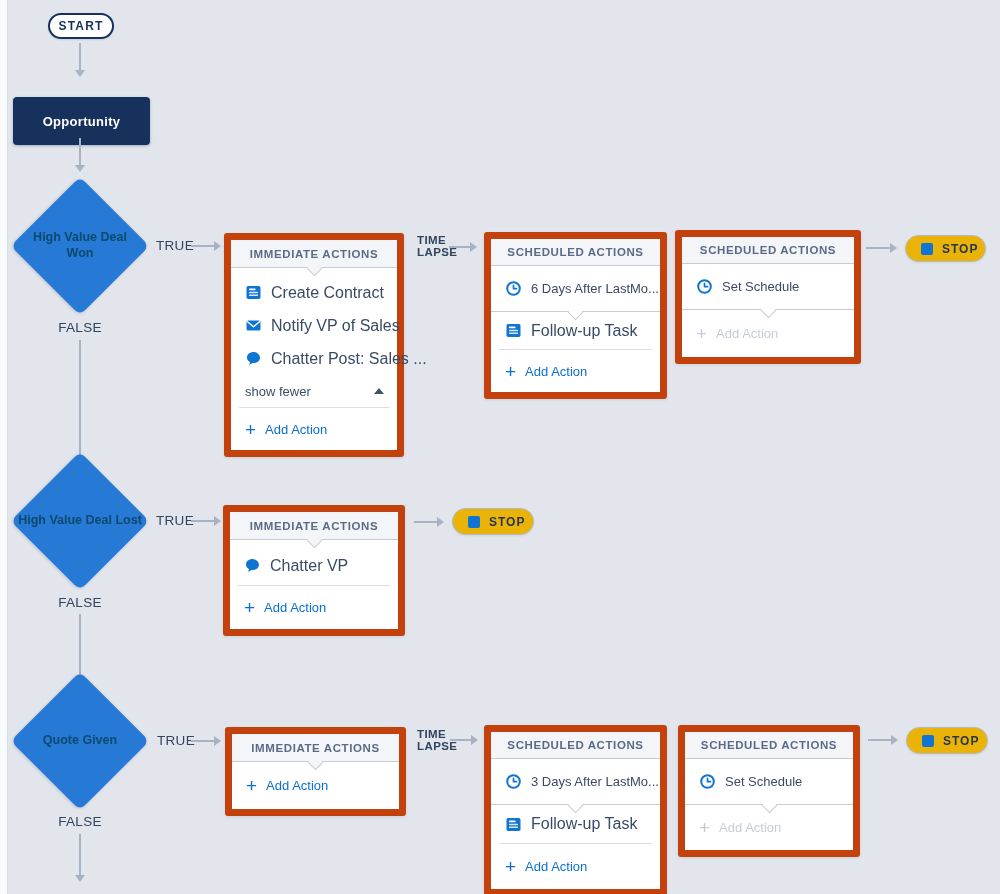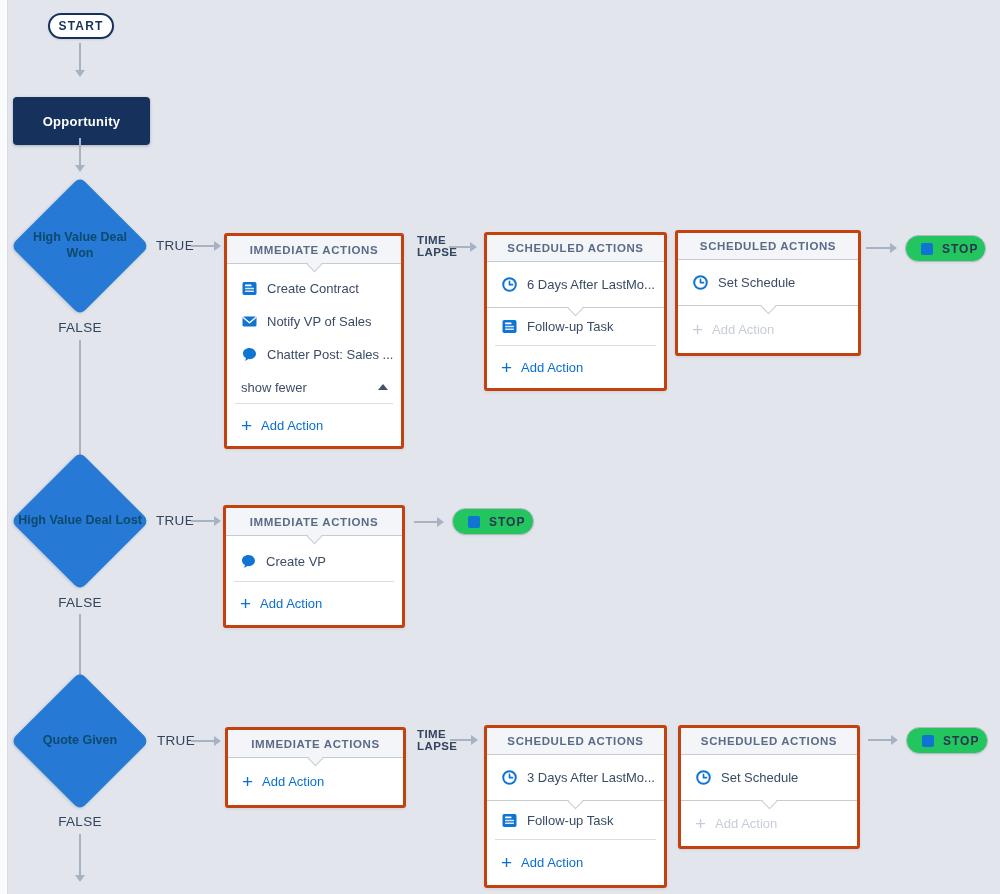--- a/index.html
+++ b/index.html
@@ -31,52 +31,52 @@
   .varrow { position:absolute; width:10px; }
   .varrow .line { position:absolute; left:4px; top:0; bottom:6px; width:2px; background:#a7b2c2; }
   .varrow .head { position:absolute; bottom:0; left:0; width:0; height:0;
     border-left:5px solid transparent; border-right:5px solid transparent; border-top:7px solid #a7b2c2; }
   .harrow { position:absolute; height:10px; }
   .harrow .line { position:absolute; top:4px; left:0; right:6px; height:2px; background:#a7b2c2; }
   .harrow .head { position:absolute; right:0; top:0; width:0; height:0;
     border-top:5px solid transparent; border-bottom:5px solid transparent; border-left:7px solid #a7b2c2; }
 
   
-  .card { position:absolute; background:#fff; border:3px solid #c2410c; border-radius:3px;
+  .card { position:absolute; background:#fff; border:7px solid #c2410c; border-radius:3px;
     box-shadow:0 1px 3px rgba(24,40,69,.1); }
   .card-header { position:relative; height:28px; background:#f3f5f9; border-bottom:1px solid #c6ccd6;
     display:flex; align-items:center; justify-content:center;
     font-size:11.5px; font-weight:bold; color:#5a6b87; letter-spacing:.6px; }
   .card-header.short { height:27px; }
   .notch { position:absolute; left:50%; bottom:-6.5px; width:11px; height:11px; margin-left:-5.5px;
     background:#f3f5f9; border-right:1px solid #c6ccd6; border-bottom:1px solid #c6ccd6;
     transform:rotate(45deg); z-index:2; }
   .notch.white { background:#fff; }
   .sched-row { position:relative; display:flex; align-items:center; gap:9px; padding-left:14px;
     height:46px; border-bottom:1px solid #c6ccd6; font-size:13px; color:#3a4b66; white-space:nowrap; }
   .action-row { display:flex; align-items:center; gap:9px; padding-left:14px; height:33px;
-    font-size:13px; color:#3a4b66; white-space:nowrap; cursor:pointer; }
+    font-size:16px; color:#3a4b66; white-space:nowrap; cursor:pointer; }
   .action-row.tall { height:37px; }
   .action-row.tall38 { height:38px; }
   .action-row.tall39 { height:39px; }
   .collapse-row { display:flex; align-items:center; justify-content:space-between;
     padding:0 13px 0 14px; height:32px; font-size:13px; color:#3d4e68; cursor:pointer; }
   .tri-up { width:0; height:0; border-left:5px solid transparent; border-right:5px solid transparent;
     border-bottom:6px solid #42526b; }
   .divider { height:1px; background:#dadfe7; margin:0 8px; }
   .add-row { display:flex; align-items:center; padding-left:14px; height:44px;
     font-size:13px; color:#0a6fd1; white-space:nowrap; cursor:pointer; }
   .add-row .plus { font-size:19px; line-height:1; margin-right:9px; font-weight:normal; }
   .add-row.h42 { height:42px; } .add-row.h43 { height:43px; } .add-row.h45 { height:45px; } .add-row.h47 { height:47px; }
   .add-row.disabled { color:#c6cdd8; cursor:default; }
   .icon17 { width:17px; height:17px; flex:0 0 17px; }
 
   
   .stop-pill { position:absolute; display:flex; align-items:center; gap:9px; padding-left:15px;
-    background:#22c55e; border:1px solid #b3bac6; border-radius:14px;
+    background:#eab308; border:1px solid #b3bac6; border-radius:14px;
     font-size:12px; font-weight:bold; color:#28364e; letter-spacing:1px;
     box-shadow:0 1px 2px rgba(24,40,69,.08); }
   .stop-square { width:12px; height:12px; background:#1074d2; border-radius:2px; }
 </style>
 </head>
 <body>
 
 <div class="canvas">
   <div class="left-strip"></div>
 
@@ -221,21 +221,21 @@
   <div class="card" style="left:223px; top:505px; width:182px;">
     <div class="card-header">
       <span>IMMEDIATE ACTIONS</span>
       <div class="notch"></div>
     </div>
     <div style="height:6px;"></div>
     <div class="action-row tall39">
       <svg class="icon17" viewBox="0 0 17 17">
           <path d="M8.5 2C4.9 2 2 4.4 2 7.4c0 1.9 1.2 3.6 3 4.6-.1.9-.5 2-1.4 2.8 1.6-.2 3-1 3.8-1.7.4.1.7.1 1.1.1 3.6 0 6.5-2.4 6.5-5.4S12.1 2 8.5 2z" fill="#1075d2"></path>
         </svg>
-      <span>Create VP</span>
+      <span>Chatter VP</span>
     </div>
     <div class="divider"></div>
     <div class="add-row h43">
       <span class="plus">+</span>
       <span>Add Action</span>
     </div>
   </div>
 
   <div class="harrow" style="left:414px; top:517px; width:30px;">
     <div class="line"></div>

